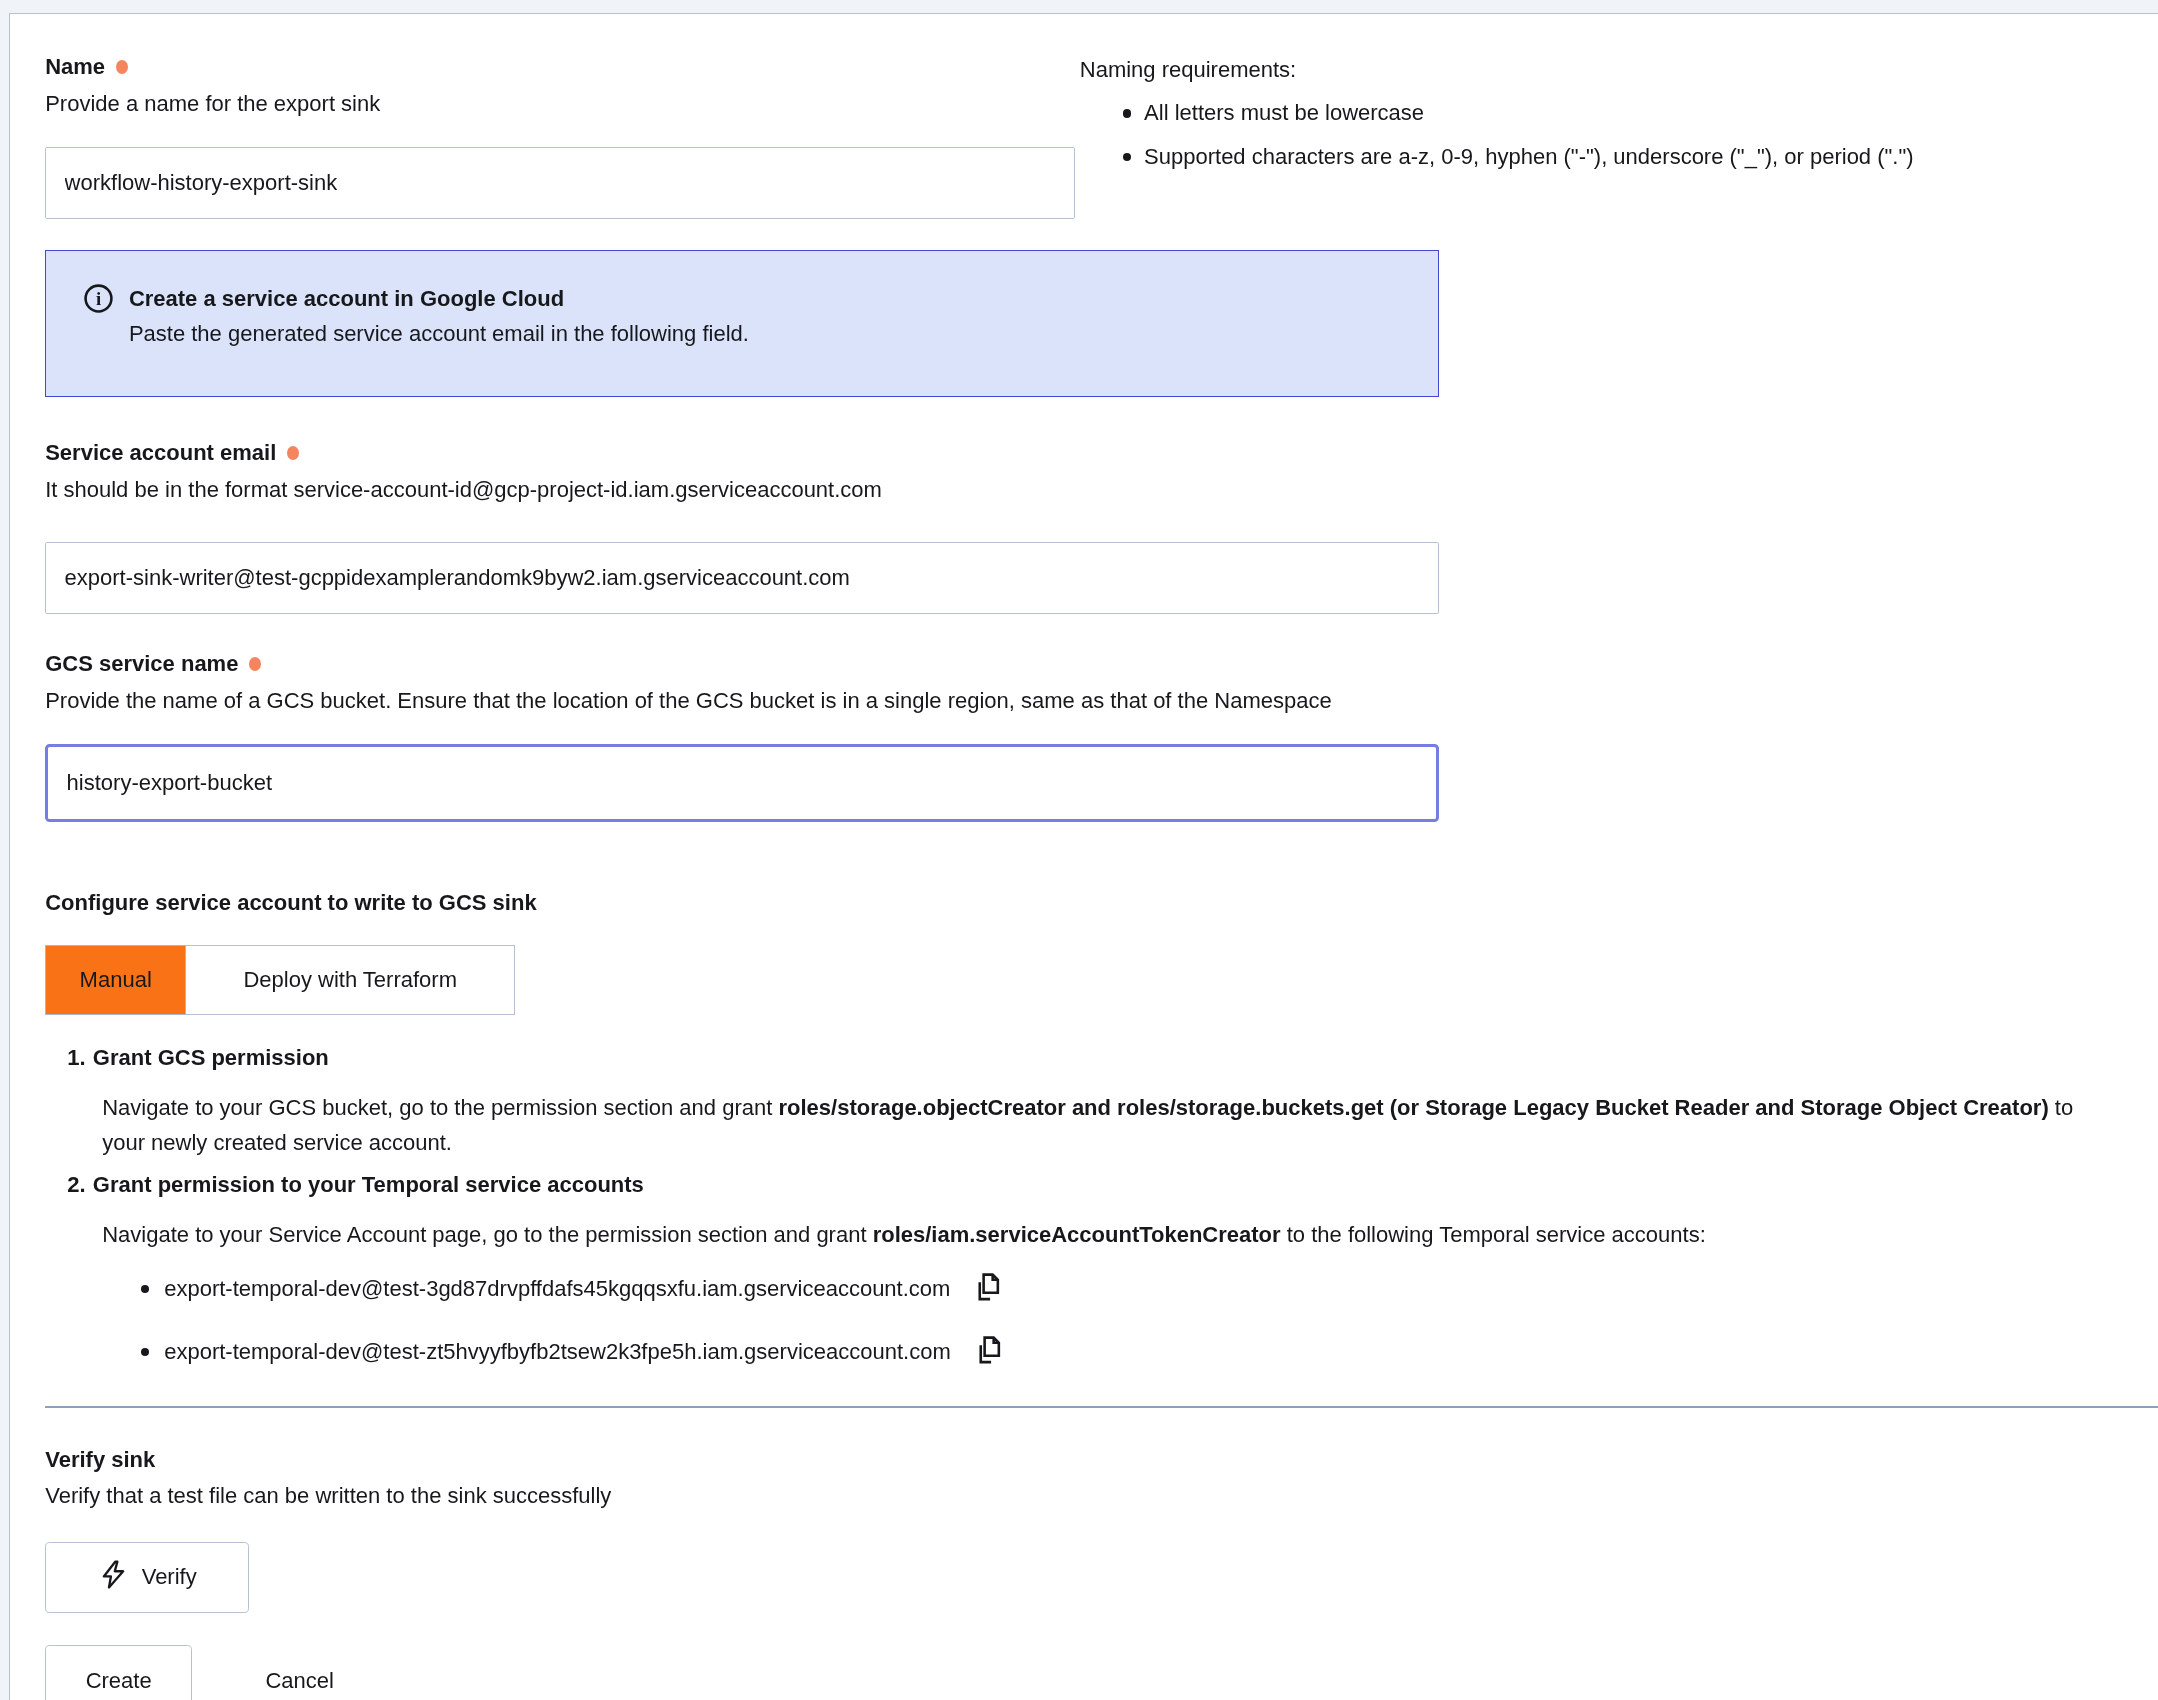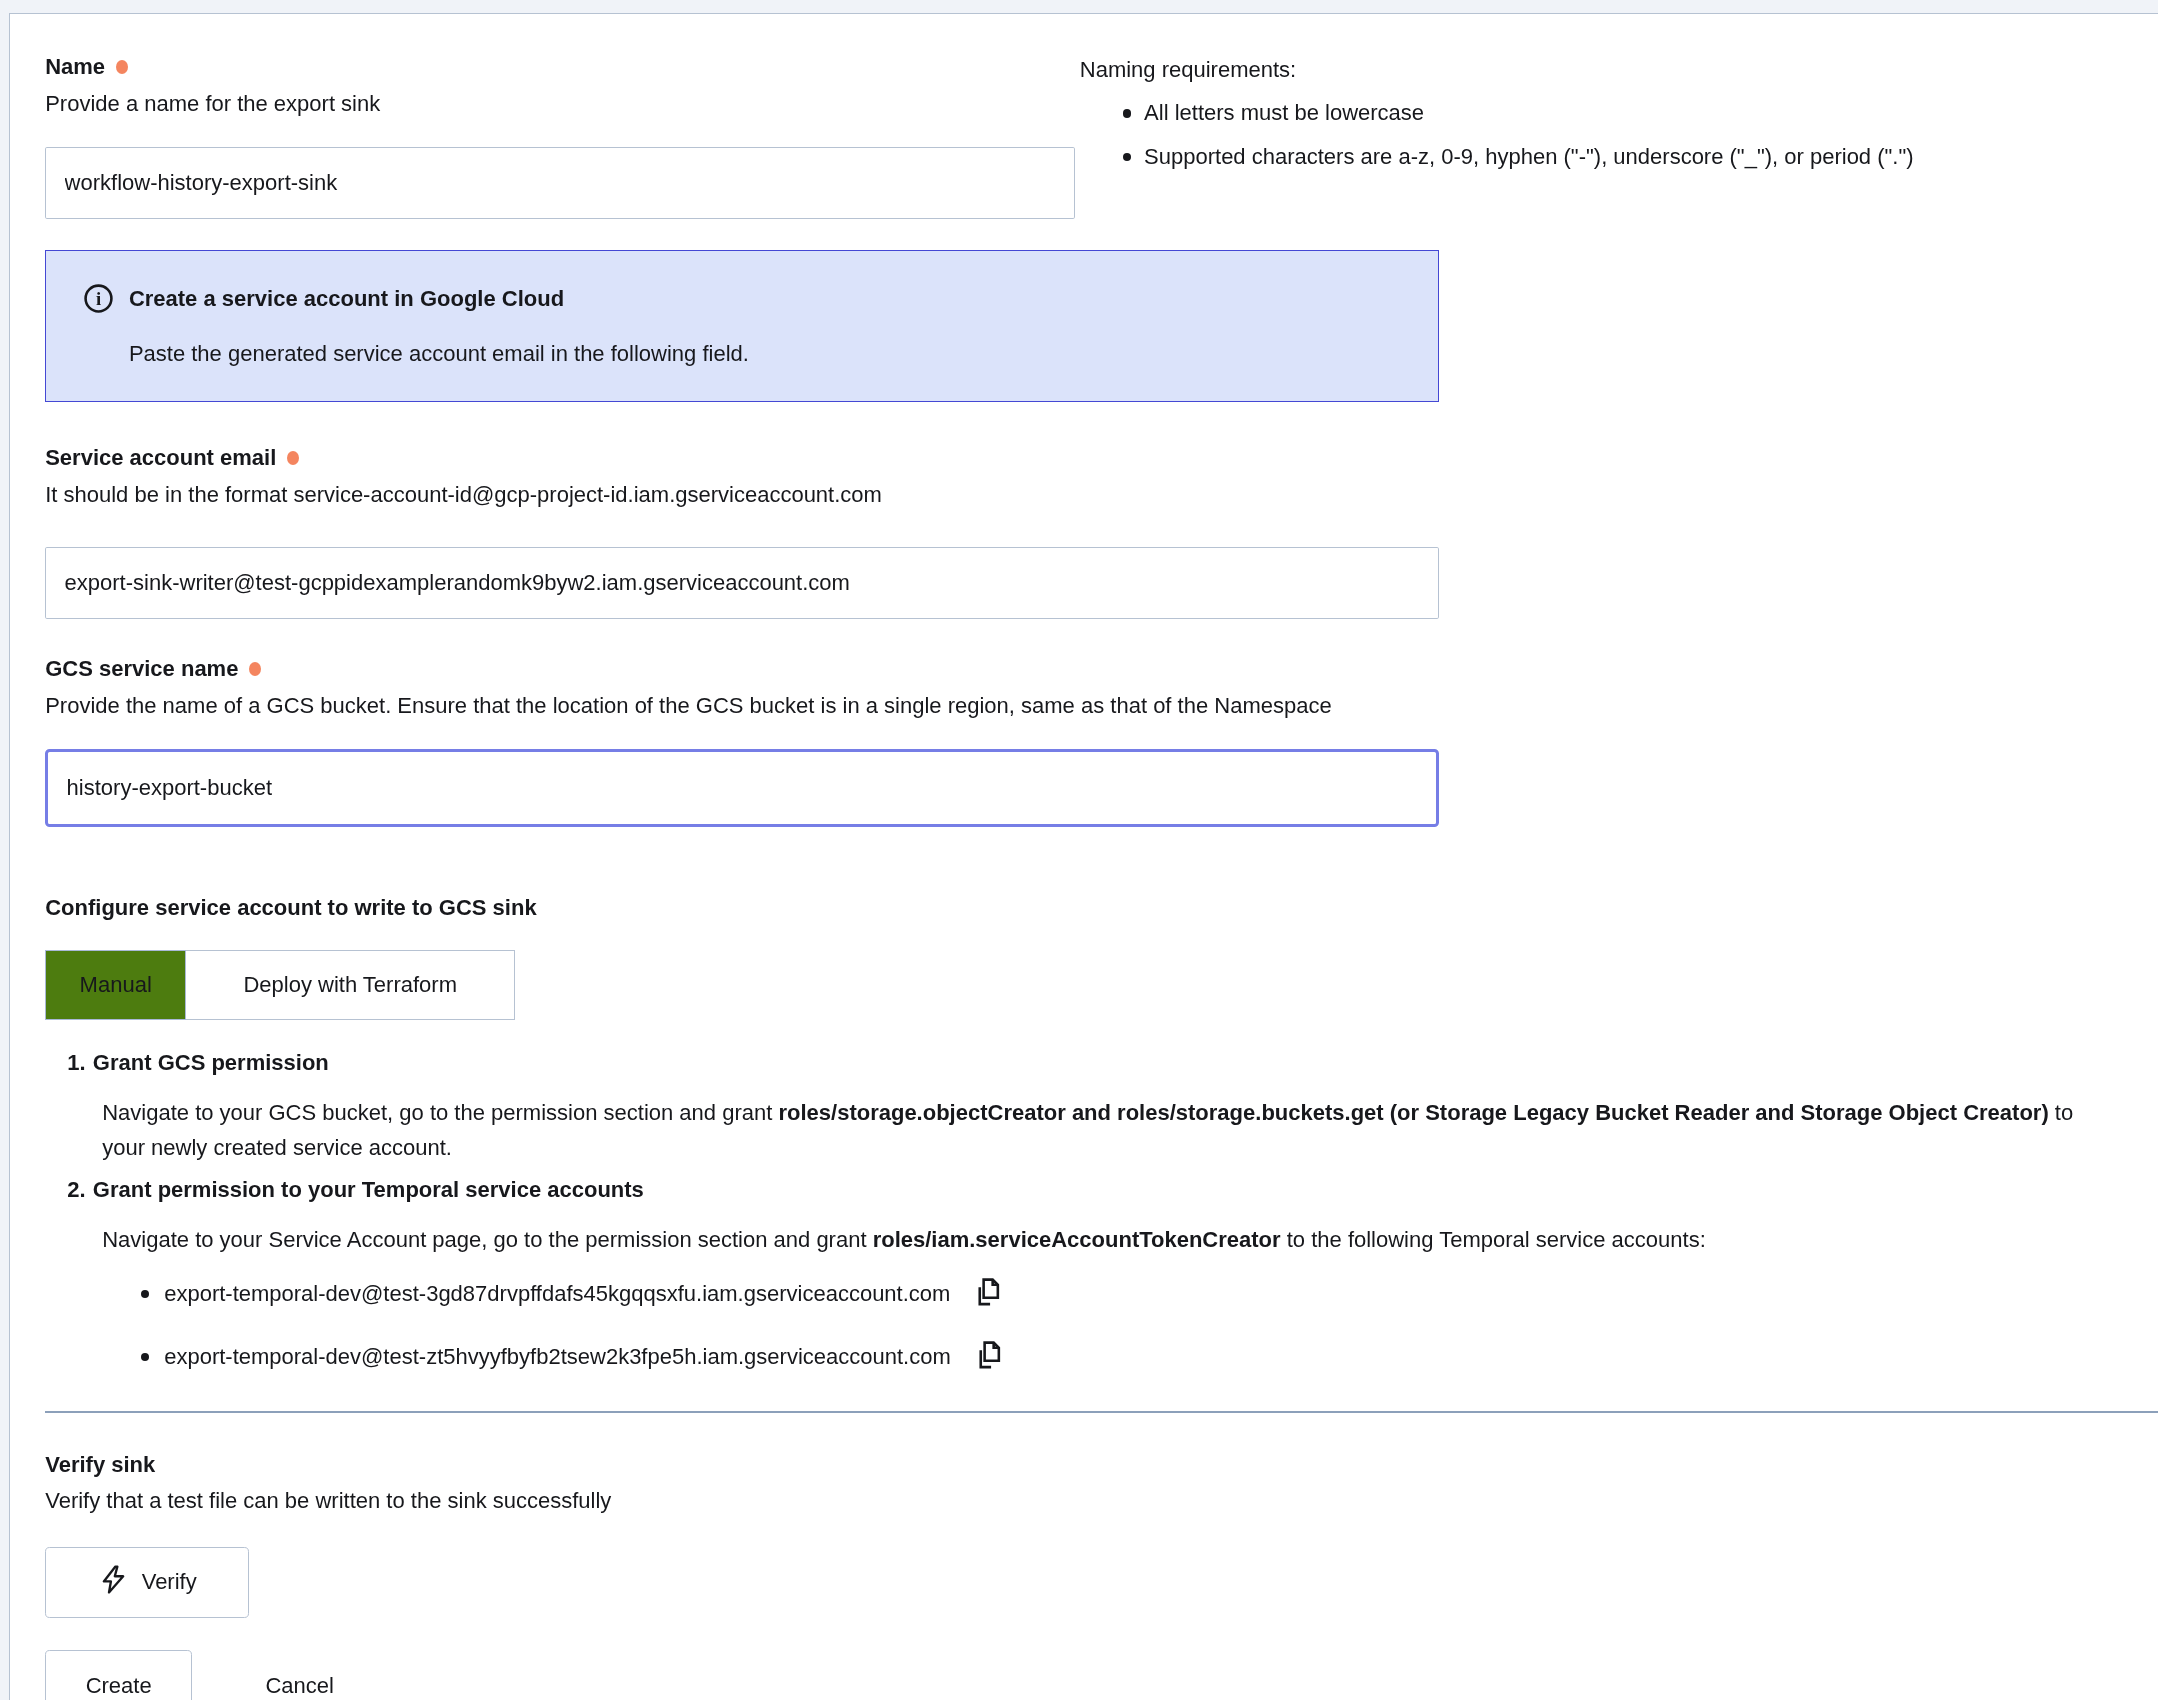--- a/index.html
+++ b/index.html
@@ -61,38 +61,38 @@
   .info-box {
     margin-top: 31px;
     width: 1394px; min-height: 147px;
     background: #dbe3fa;
     border: 1.8px solid #4448d4;
     padding: 33px 37px;
     display: flex; align-items: flex-start;
   }
   .info-icon { flex: 0 0 auto; margin-right: 14.7px; margin-top: -0.9px; }
   .info-title { font-weight: 700; line-height: 29px; }
-  .info-body { margin-top: 26px; line-height: 29px; }
+  .info-body { margin-top: 6px; line-height: 29px; }
 
   .label-gap-lg { margin-top: 42px; }
   .label-gap-md { margin-top: 36px; }
   .input-gap { margin-top: 39px; }
 
   .section-title { font-weight: 700; margin-top: 67px; line-height: 27.5px; }
 
   .tabs { display: flex; margin-top: 29px; }
   .tab {
     height: 70px; background: #fff;
     border: 0.9px solid #b6c2d2;
     font: inherit; color: inherit;
     display: flex; align-items: center; justify-content: center;
     cursor: pointer;
   }
   .tab.selected {
-    background: #4d7c0f; border-color: #a9b8d7;
+    background: #f97316; border-color: #a9b8d7;
     width: 141px;
   }
   .tab.unselected { width: 329px; border-left: none; text-align: center; }
 
   .steps { margin-top: 29px; padding-left: 22px; }
   .step-title { font-weight: 700; line-height: 27.5px; }
   .step-num { display: inline-block; margin-right: 7.3px; }
   .step-body {
     margin: 18.4px 0 11px 35px;
     line-height: 35px;

